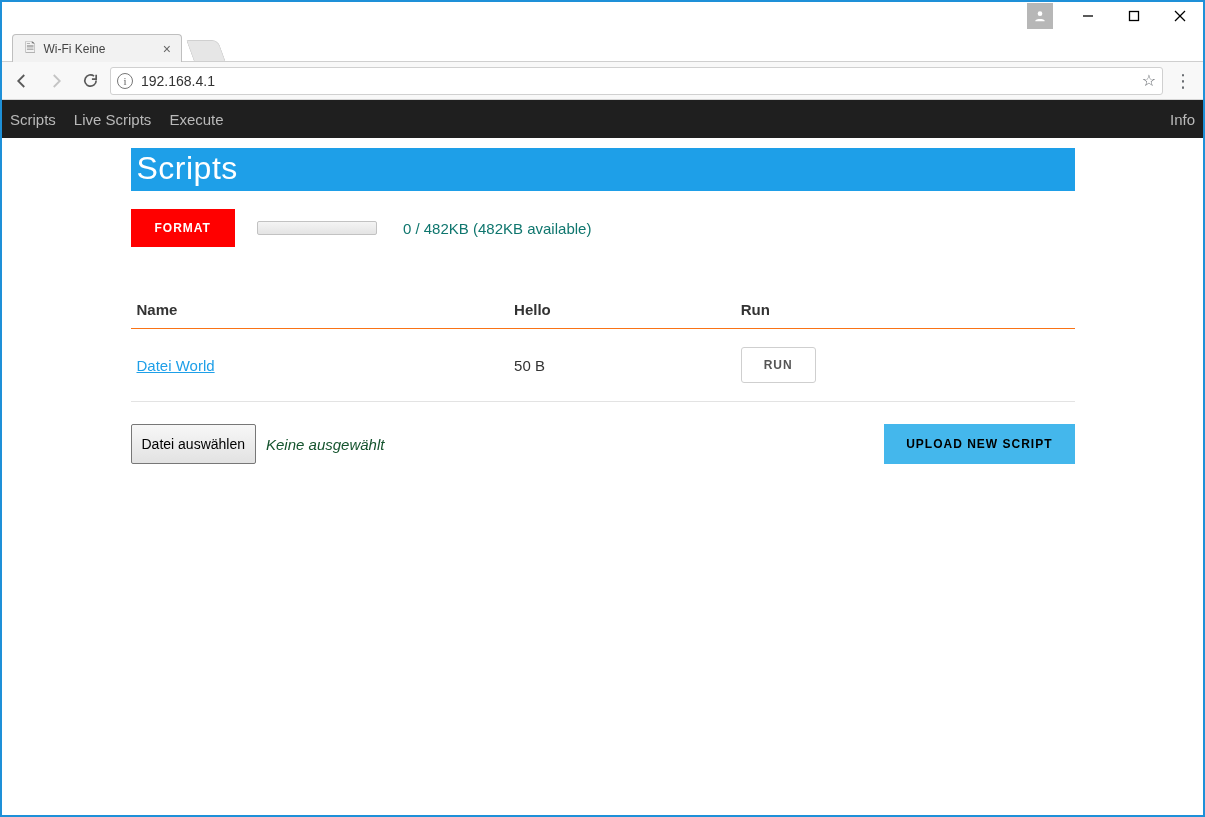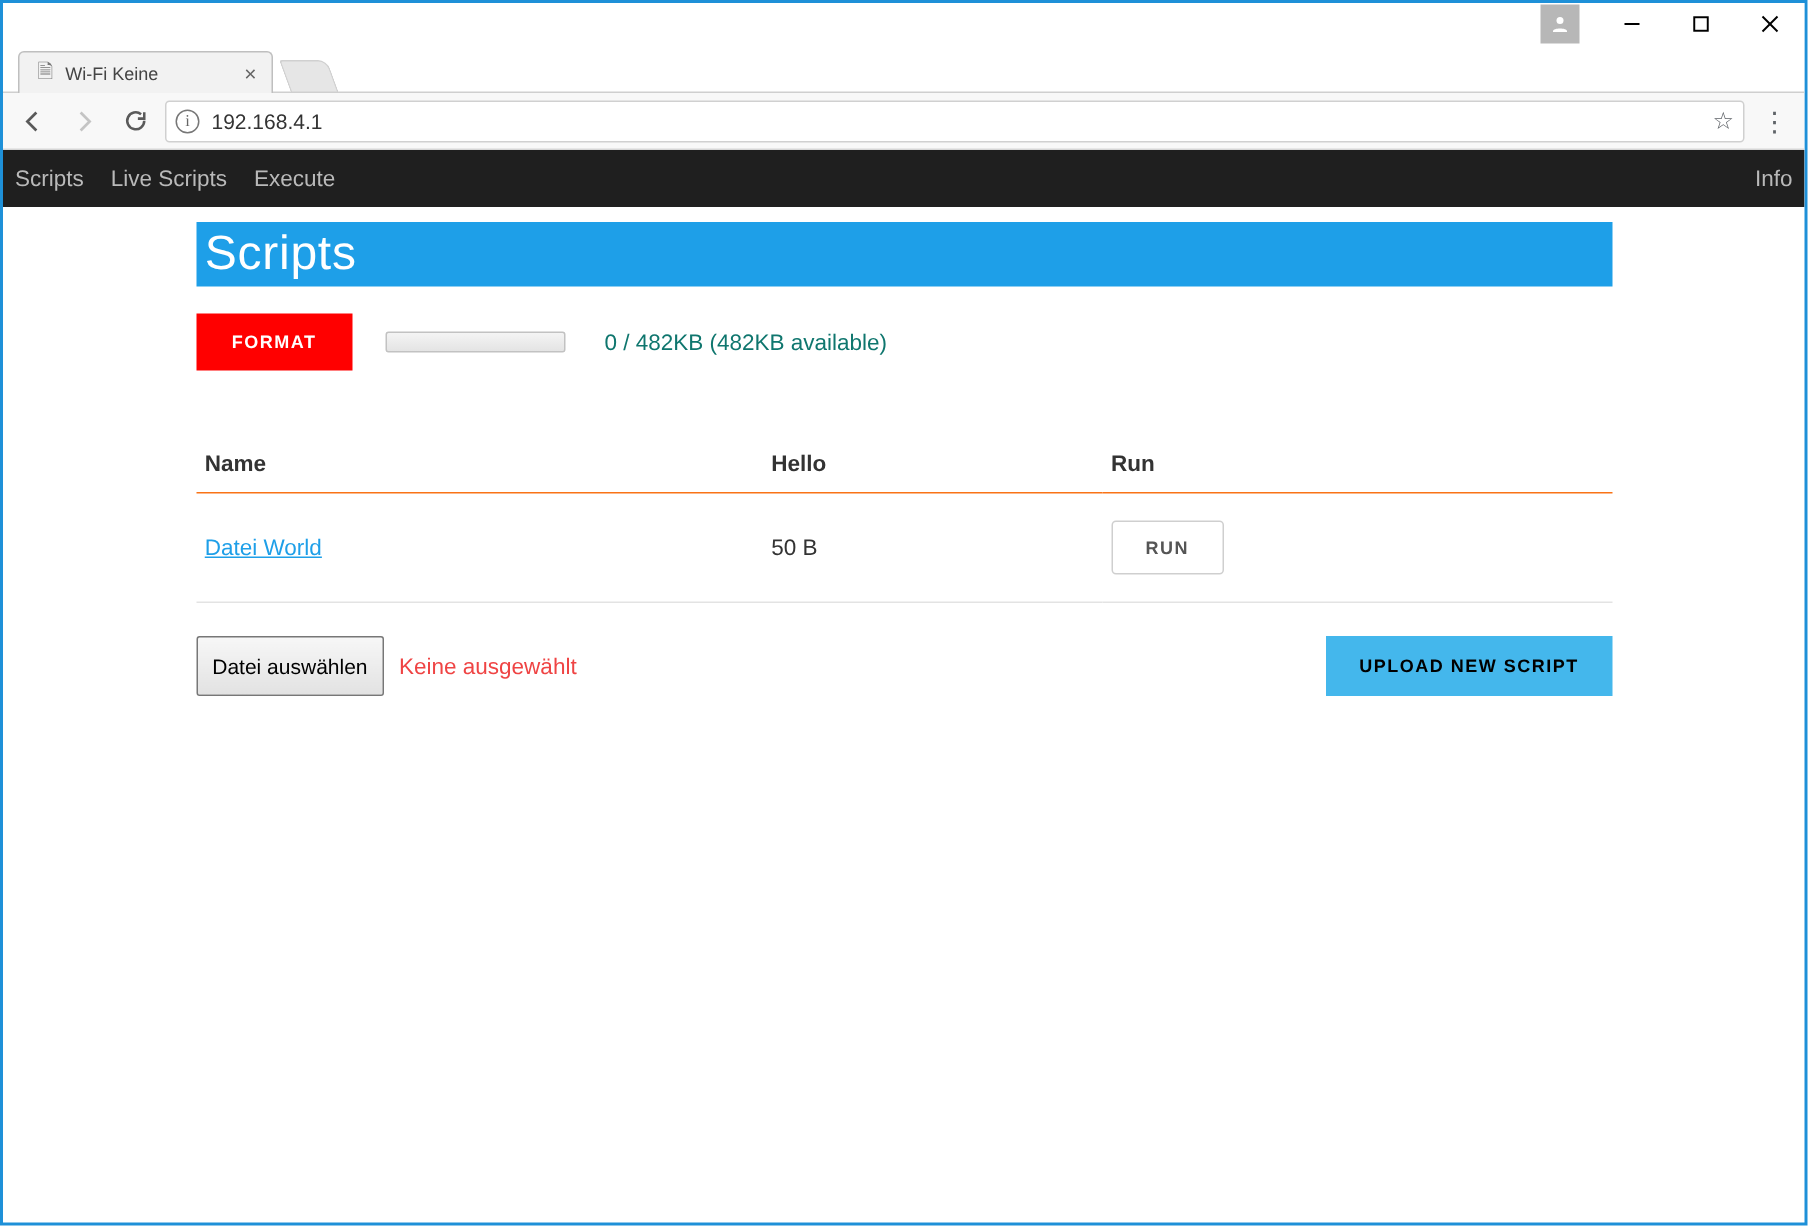--- a/index.html
+++ b/index.html
@@ -212,21 +212,21 @@
     font-size:15px;
   }
   .file-picker-btn {
     border:1px solid #777;
     background:linear-gradient(#f7f7f7,#e2e2e2);
     padding:11px 10px;
     font-size:14px;
     cursor:pointer;
     border-radius:2px;
   }
-  .file-status { color:#ef4444; }
+  .file-status { color:#14532d;font-style:italic; }
   .upload-row .spacer{flex:1;}
   .btn-upload {
     background:#44b7ec;
     color:#000000;
     border:none;
     padding:13px 22px;
     font-size:12px;
     font-weight:700;
     letter-spacing:1px;
     cursor:pointer;

